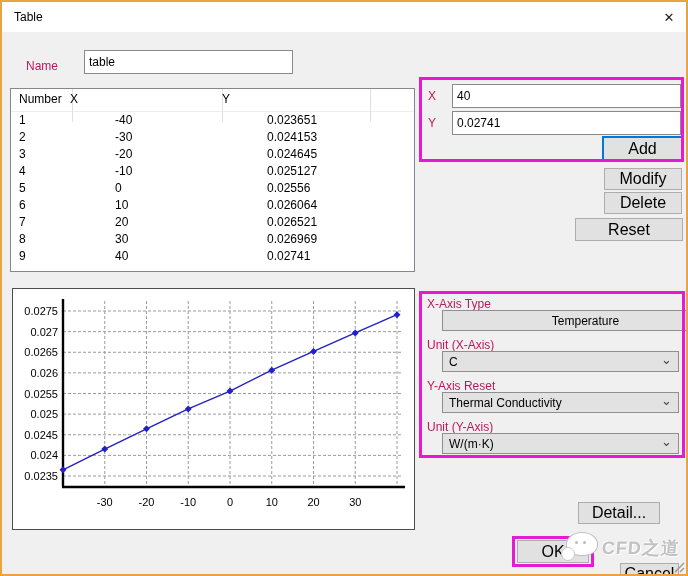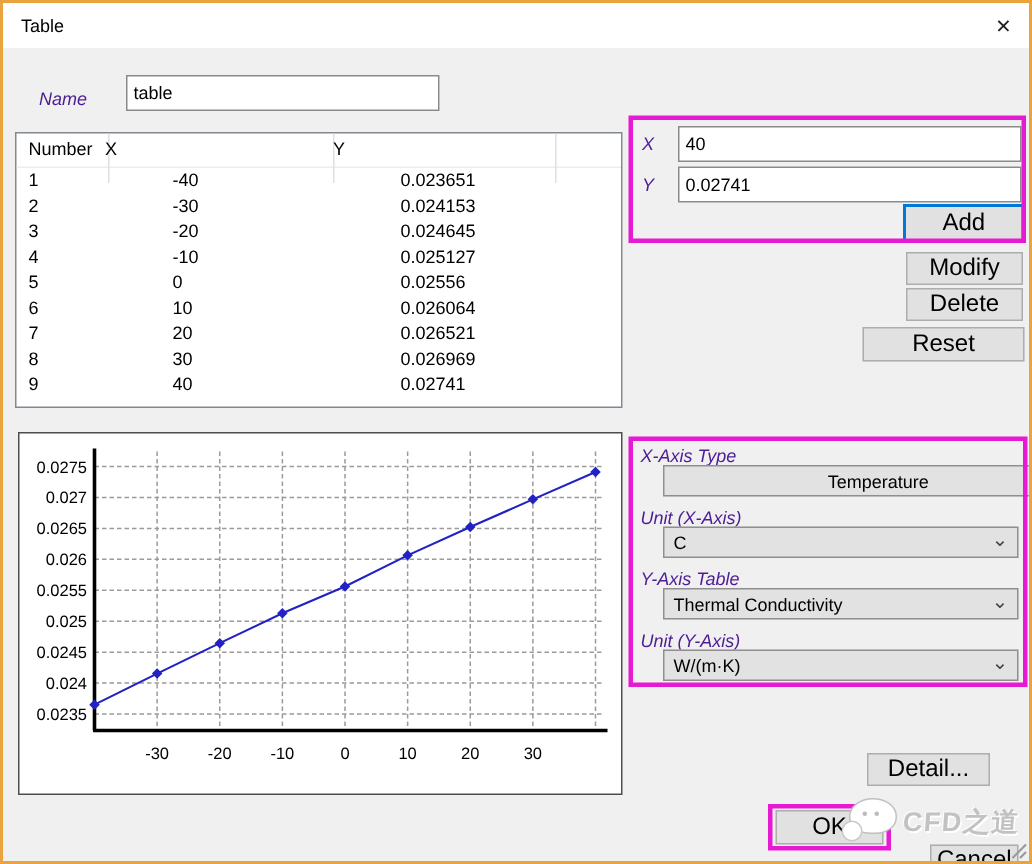--- a/index.html
+++ b/index.html
@@ -6,21 +6,21 @@
   .dialog{position:relative;width:688px;height:576px;box-sizing:border-box;
           border:2px solid #e9a43f;background:#f0f0f0;overflow:hidden;
           font-size:12px;color:#000;}
   .abs{position:absolute;}
   
   .titlebar{left:0;top:0;width:684px;height:30px;background:#ffffff;}
   .title{left:12px;top:0;height:30px;line-height:30px;font-size:12px;}
   .close{left:652px;top:2px;width:30px;height:26px;display:flex;align-items:center;
          justify-content:center;font-size:13px;color:#222;cursor:default;}
   
-  .lbl{line-height:24px;color:#4c1d95;font-style:italic;}
+  .lbl{line-height:24px;color:#be185d;}
   .tinput{box-sizing:border-box;background:#fff;border:1px solid #8a8a8a;
           font-family:"Liberation Sans",sans-serif;font-size:12px;padding:0 4px;color:#000;}
   .btn{box-sizing:border-box;background:#e1e1e1;border:1px solid #adadad;
        display:flex;align-items:center;justify-content:center;font-size:16px;color:#000;}
   .btn.focus{border:2px solid #0078d7;}
   .combo{box-sizing:border-box;background:#e2e2e2;border:1px solid #8f8f8f;
          display:flex;align-items:center;padding-left:6px;font-size:12px;color:#000;}
   .combo .chev{position:absolute;right:6px;top:0;height:19px;line-height:16px;
                font-size:13px;color:#444;}
   
@@ -185,21 +185,21 @@
   <div class="abs lbl" style="left:425px;top:290px;">X-Axis Type</div>
   <div class="abs combo" style="left:440px;top:308px;width:281px;height:21px;justify-content:center;">
     <span>Temperature</span>
     <span class="chev">⌄</span>
   </div>
   <div class="abs lbl" style="left:425px;top:331px;">Unit (X-Axis)</div>
   <div class="abs combo" style="left:440px;top:349px;width:237px;height:21px;">
     <span>C</span>
     <span class="chev">⌄</span>
   </div>
-  <div class="abs lbl" style="left:425px;top:372px;">Y-Axis Table</div>
+  <div class="abs lbl" style="left:425px;top:372px;">Y-Axis Reset</div>
   <div class="abs combo" style="left:440px;top:390px;width:237px;height:21px;">
     <span>Thermal Conductivity</span>
     <span class="chev">⌄</span>
   </div>
   <div class="abs lbl" style="left:425px;top:413px;">Unit (Y-Axis)</div>
   <div class="abs combo" style="left:440px;top:431px;width:237px;height:21px;">
     <span>W/(m·K)</span>
     <span class="chev">⌄</span>
   </div>
 

